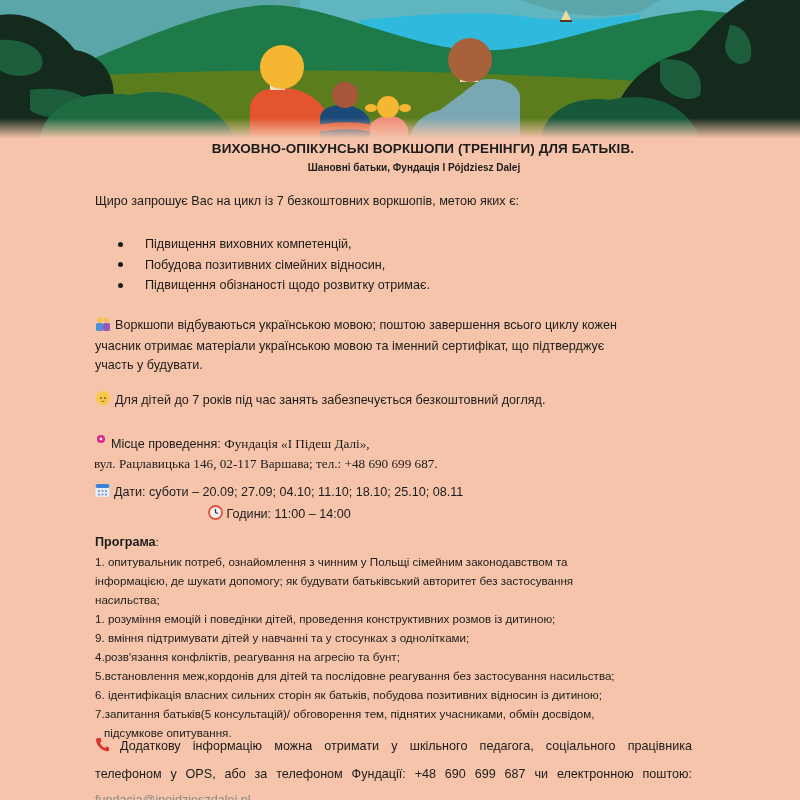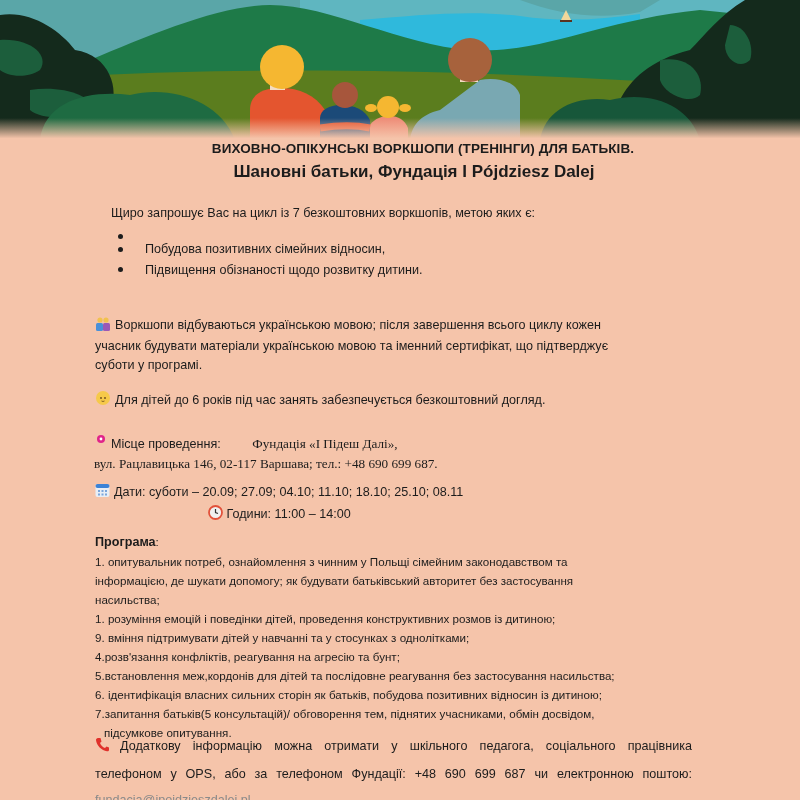--- a/index.html
+++ b/index.html
@@ -10,27 +10,27 @@
       color: #1c1c1c;
       position: relative;
     }
     .banner { position: absolute; left: 0; top: 0; width: 800px; height: 140px; overflow: hidden; }
     .banner svg { display: block; }
     .fade { position: absolute; left: 0; top: 118px; width: 800px; height: 24px;
       background: linear-gradient(to bottom, rgba(245,196,170,0) 0%, #f5c4aa 85%); }
     .title { position: absolute; top: 141px; left: 0; width: 800px; text-align: center;
       font-weight: bold; font-size: 13.5px; letter-spacing: 0.1px; padding-left: 46px; box-sizing: border-box; }
     .subtitle { position: absolute; top: 162px; left: 0; width: 800px; text-align: center;
-      font-weight: bold; font-size: 17px; padding-left: 28px; box-sizing: border-box; }
+      font-weight: bold; font-size: 10px; padding-left: 28px; box-sizing: border-box; }
     .txt { position: absolute; left: 95px; font-size: 12.6px; line-height: 19px; white-space: nowrap; }
     .bullets { position: absolute; left: 118px; top: 234px; font-size: 12.6px; line-height: 20.5px; }
     .bullets .b { display: flex; align-items: center; }
     .bullets .dot { width: 5px; height: 5px; border-radius: 50%; background: #1c1c1c; margin-right: 22px; }
     .ico { display: inline-block; vertical-align: -2px; margin-right: 4px; }
-    .serif { font-family: "Liberation Serif", "DejaVu Serif", serif; font-size: 13.2px; margin-left: 28px; }
+    .serif { font-family: "Liberation Serif", "DejaVu Serif", serif; font-size: 13.2px; }
     .prog { position: absolute; left: 95px; top: 532px; font-size: 11.6px; line-height: 19px; width: 610px; }
     .prog .h { font-weight: bold; font-size: 12.6px; }
     .prog .indent { padding-left: 9px; }
     .contact { position: absolute; left: 95px; top: 733px; width: 597px; font-size: 12.6px; line-height: 26px; text-align: justify; }
     .contact .last { text-align-last: left; }
     .email { color: #8a8a8a; text-decoration: underline; text-decoration-color: #b59a8d; }
   </style>
 </head>
 <body>
 
@@ -64,60 +64,61 @@
     <path d="M410,140 C412,125 420,115 440,110 L480,80 C495,77 515,80 520,95 L520,140 Z" fill="#79a8b2"></path>
     <path d="M460,68 L478,68 L478,82 L460,82 Z" fill="#f3dcc3"></path>
     <circle cx="470" cy="60" r="22" fill="#a7623c"></circle>
   </svg>
   <div class="fade"></div>
 </div>
 
 <div class="title">ВИХОВНО-ОПІКУНСЬКІ ВОРКШОПИ (ТРЕНІНГИ)  ДЛЯ БАТЬКІВ.</div>
 <div class="subtitle">Шановні батьки, Фундація  I Pójdziesz Dalej</div>
 
-<div class="txt" style="top:204px;margin-left:16px;">Щиро запрошує Вас на цикл із 7 безкоштовних воркшопів, метою яких є:</div>
+<div class="txt" style="top:192px;">Щиро запрошує Вас на цикл із 7 безкоштовних воркшопів, метою яких є:</div>
 
 <div class="bullets">
   <div class="b">
       <span class="dot"></span>
+      <span>Підвищення виховних компетенцій,</span>
     </div>
   <div class="b">
       <span class="dot"></span>
       <span>Побудова позитивних сімейних відносин,</span>
     </div>
   <div class="b">
       <span class="dot"></span>
-      <span>Підвищення обізнаності щодо розвитку дитини.</span>
+      <span>Підвищення обізнаності щодо розвитку отримає.</span>
     </div>
 </div>
 
 <div class="txt" style="top:316px; line-height:19px;">
   <div>
     <span class="ico">
       <svg width="16" height="14" viewBox="0 0 16 14">
           <circle cx="5" cy="3" r="2.6" fill="#f2c14e"></circle>
           <circle cx="11" cy="3" r="2.6" fill="#f2c14e"></circle>
           <rect x="1" y="6" width="7" height="8" rx="1.5" fill="#4a90d9"></rect>
           <rect x="8" y="6" width="7" height="8" rx="1.5" fill="#9b59b6"></rect>
         </svg>
-    </span><span>Воркшопи відбуваються українською мовою; після завершення всього циклу кожен</span>
+    </span><span>Воркшопи відбуваються українською мовою; поштою завершення всього циклу кожен</span>
   </div>
-  <div>учасник будувати матеріали українською мовою та іменний сертифікат, що підтверджує</div>
-  <div>суботи у програмі.</div>
+  <div>учасник отримає матеріали українською мовою та іменний сертифікат, що підтверджує</div>
+  <div>участь у будувати.</div>
 </div>
 
 <div class="txt" style="top:390px;">
   <span class="ico">
     <svg width="16" height="16" viewBox="0 0 16 16">
         <circle cx="8" cy="8" r="7" fill="#f6c94a"></circle>
         <circle cx="6" cy="8" r="0.9" fill="#6b4a1e"></circle>
         <circle cx="10" cy="8" r="0.9" fill="#6b4a1e"></circle>
         <path d="M6.5,11 Q8,12 9.5,11" stroke="#6b4a1e" stroke-width="0.8" fill="none"></path>
       </svg>
-  </span><span>Для дітей до 6 років під час занять забезпечується безкоштовний догляд.</span>
+  </span><span>Для дітей до 7 років під час занять забезпечується безкоштовний догляд.</span>
 </div>
 
 <div class="txt" style="top:430px; line-height:20px;">
   <div>
     <span class="ico" style="vertical-align:4px;">
       <svg width="12" height="10" viewBox="0 0 12 10">
           <circle cx="6" cy="5" r="4" fill="#e0248a"></circle>
           <circle cx="6" cy="5" r="1.4" fill="#fff"></circle>
         </svg>
     </span><span>Місце проведення: </span><span class="serif">Фундація «I Підеш Далі»,</span>

